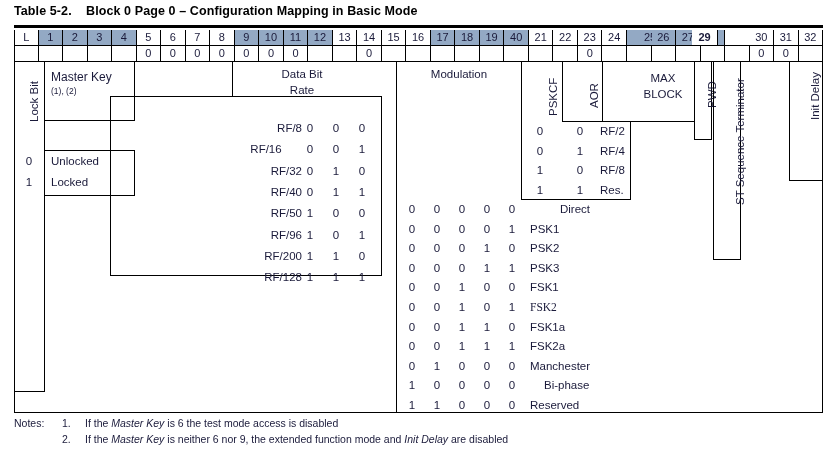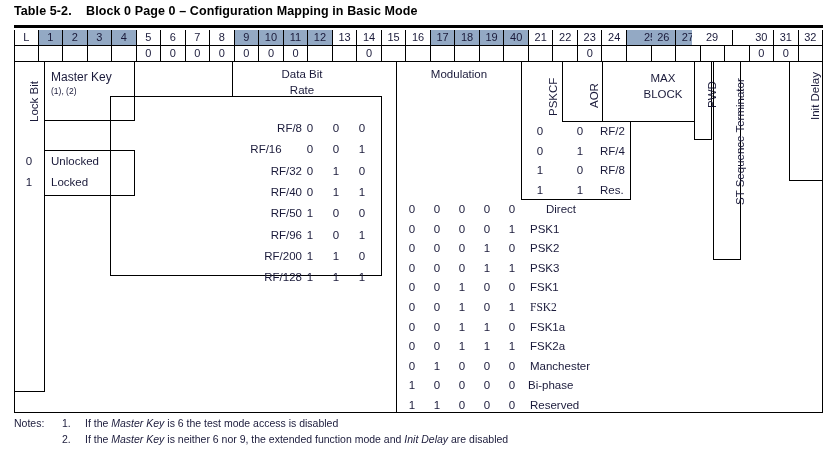--- a/index.html
+++ b/index.html
@@ -95,21 +95,21 @@
     <div class="cell sh" style="left: 465.88px; width: 24.52px;">19</div>
     <div class="cell sh" style="left: 490.4px; width: 24.52px;">40</div>
     <div class="cell" style="left: 514.92px; width: 24.52px;">21</div>
     <div class="cell" style="left: 539.44px; width: 24.52px;">22</div>
     <div class="cell" style="left: 563.96px; width: 24.52px;">23</div>
     <div class="cell" style="left: 588.48px; width: 24.52px;">24</div>
     <div class="cell sh" style="left: 613px; width: 47px;">25</div>
     <div class="cell sh" style="left: 637.52px; width: 24.52px;">26</div>
     <div class="cell sh" style="left: 662.04px; width: 24.52px;">27</div>
     <div class="cell sh" style="left: 686.56px; width: 24.52px;">28</div>
-    <div class="cell" style="left: 678px; width: 41px;">29</div>
+    <div class="cell" style="left: 678px; width: 26px; font-weight: bold;">29</div>
     <div class="cell" style="left: 735.6px; width: 24.52px;">30</div>
     <div class="cell" style="left: 760.12px; width: 24.52px;">31</div>
     <div class="cell" style="left: 784.64px; width: 24.52px;">32</div>
   </div>
 <div class="hdrline"></div>
 
 <div class="row2" id="row2">
     <div class="cell first" style="left: 0px; width: 24.52px;"></div>
     <div class="cell" style="left: 24.52px; width: 24.52px;"></div>
     <div class="cell" style="left: 49.04px; width: 24.52px;"></div>
@@ -237,21 +237,21 @@
     <div class="bitcell" style="left: 571px; top: 183.5px;">1</div>
     <div class="valtxt" style="left: 600px; top: 183.5px;">Res.</div>
   </div>
 
 <div id="modrows">
     <div class="bitcell" style="left: 403px; top: 203px;">0</div>
     <div class="bitcell" style="left: 428px; top: 203px;">0</div>
     <div class="bitcell" style="left: 453px; top: 203px;">0</div>
     <div class="bitcell" style="left: 478px; top: 203px;">0</div>
     <div class="bitcell" style="left: 503px; top: 203px;">0</div>
-    <div class="valtxt" style="left: 546px; top: 203px;">Direct</div>
+    <div class="valtxt" style="left: 560px; top: 203px;">Direct</div>
     <div class="bitcell" style="left: 403px; top: 222.6px;">0</div>
     <div class="bitcell" style="left: 428px; top: 222.6px;">0</div>
     <div class="bitcell" style="left: 453px; top: 222.6px;">0</div>
     <div class="bitcell" style="left: 478px; top: 222.6px;">0</div>
     <div class="bitcell" style="left: 503px; top: 222.6px;">1</div>
     <div class="valtxt" style="left: 530px; top: 222.6px;">PSK1</div>
     <div class="bitcell" style="left: 403px; top: 242.2px;">0</div>
     <div class="bitcell" style="left: 428px; top: 242.2px;">0</div>
     <div class="bitcell" style="left: 453px; top: 242.2px;">0</div>
     <div class="bitcell" style="left: 478px; top: 242.2px;">1</div>
@@ -291,21 +291,21 @@
     <div class="bitcell" style="left: 428px; top: 359.8px;">1</div>
     <div class="bitcell" style="left: 453px; top: 359.8px;">0</div>
     <div class="bitcell" style="left: 478px; top: 359.8px;">0</div>
     <div class="bitcell" style="left: 503px; top: 359.8px;">0</div>
     <div class="valtxt" style="left: 530px; top: 359.8px;">Manchester</div>
     <div class="bitcell" style="left: 403px; top: 379.4px;">1</div>
     <div class="bitcell" style="left: 428px; top: 379.4px;">0</div>
     <div class="bitcell" style="left: 453px; top: 379.4px;">0</div>
     <div class="bitcell" style="left: 478px; top: 379.4px;">0</div>
     <div class="bitcell" style="left: 503px; top: 379.4px;">0</div>
-    <div class="valtxt" style="left: 528px; top: 379.4px; text-align: right;">Bi-phase</div>
+    <div class="valtxt" style="left: 544px; top: 379.4px; text-align: right;">Bi-phase</div>
     <div class="bitcell" style="left: 403px; top: 399px;">1</div>
     <div class="bitcell" style="left: 428px; top: 399px;">1</div>
     <div class="bitcell" style="left: 453px; top: 399px;">0</div>
     <div class="bitcell" style="left: 478px; top: 399px;">0</div>
     <div class="bitcell" style="left: 503px; top: 399px;">0</div>
     <div class="valtxt" style="left: 530px; top: 399px;">Reserved</div>
   </div>
 
 <div class="hline" style="left:630px;top:121px;width:65px;"></div>
 <div class="vline" style="left:694px;top:61px;height:61px;"></div>

